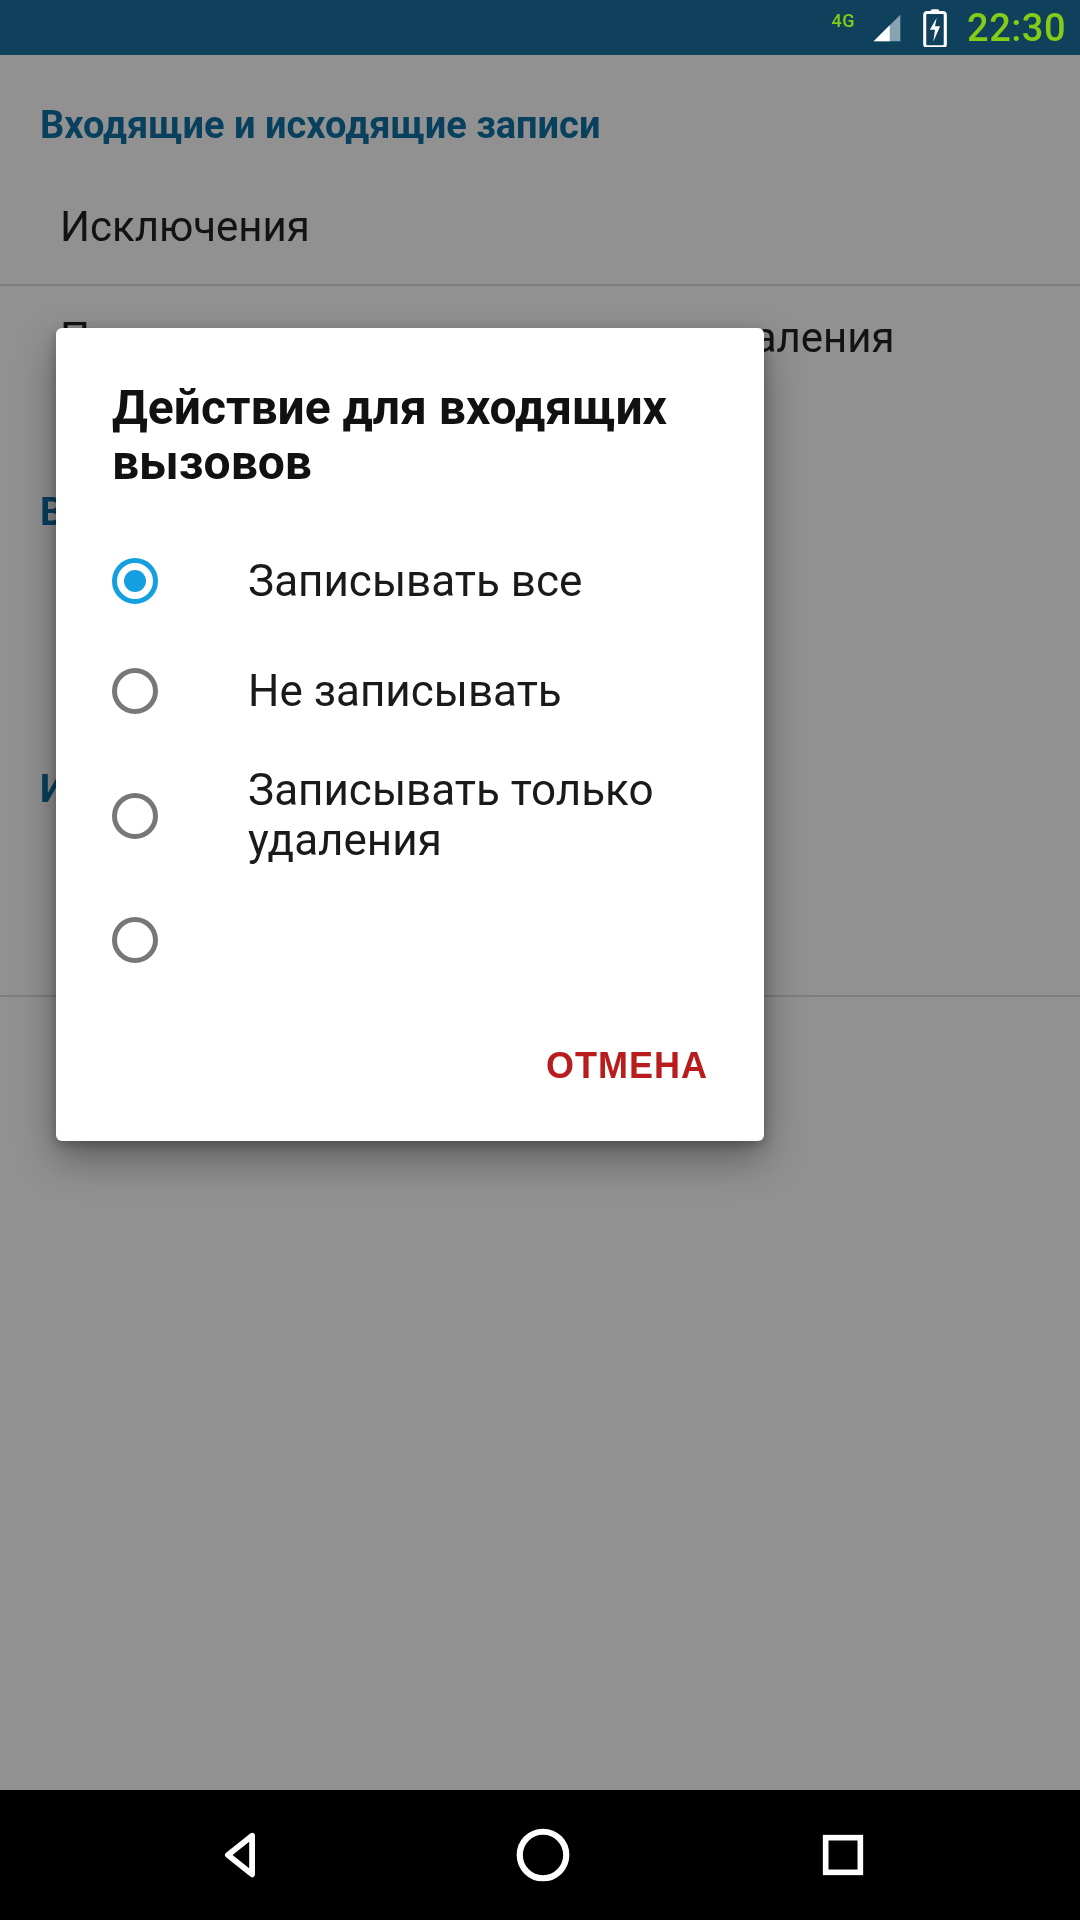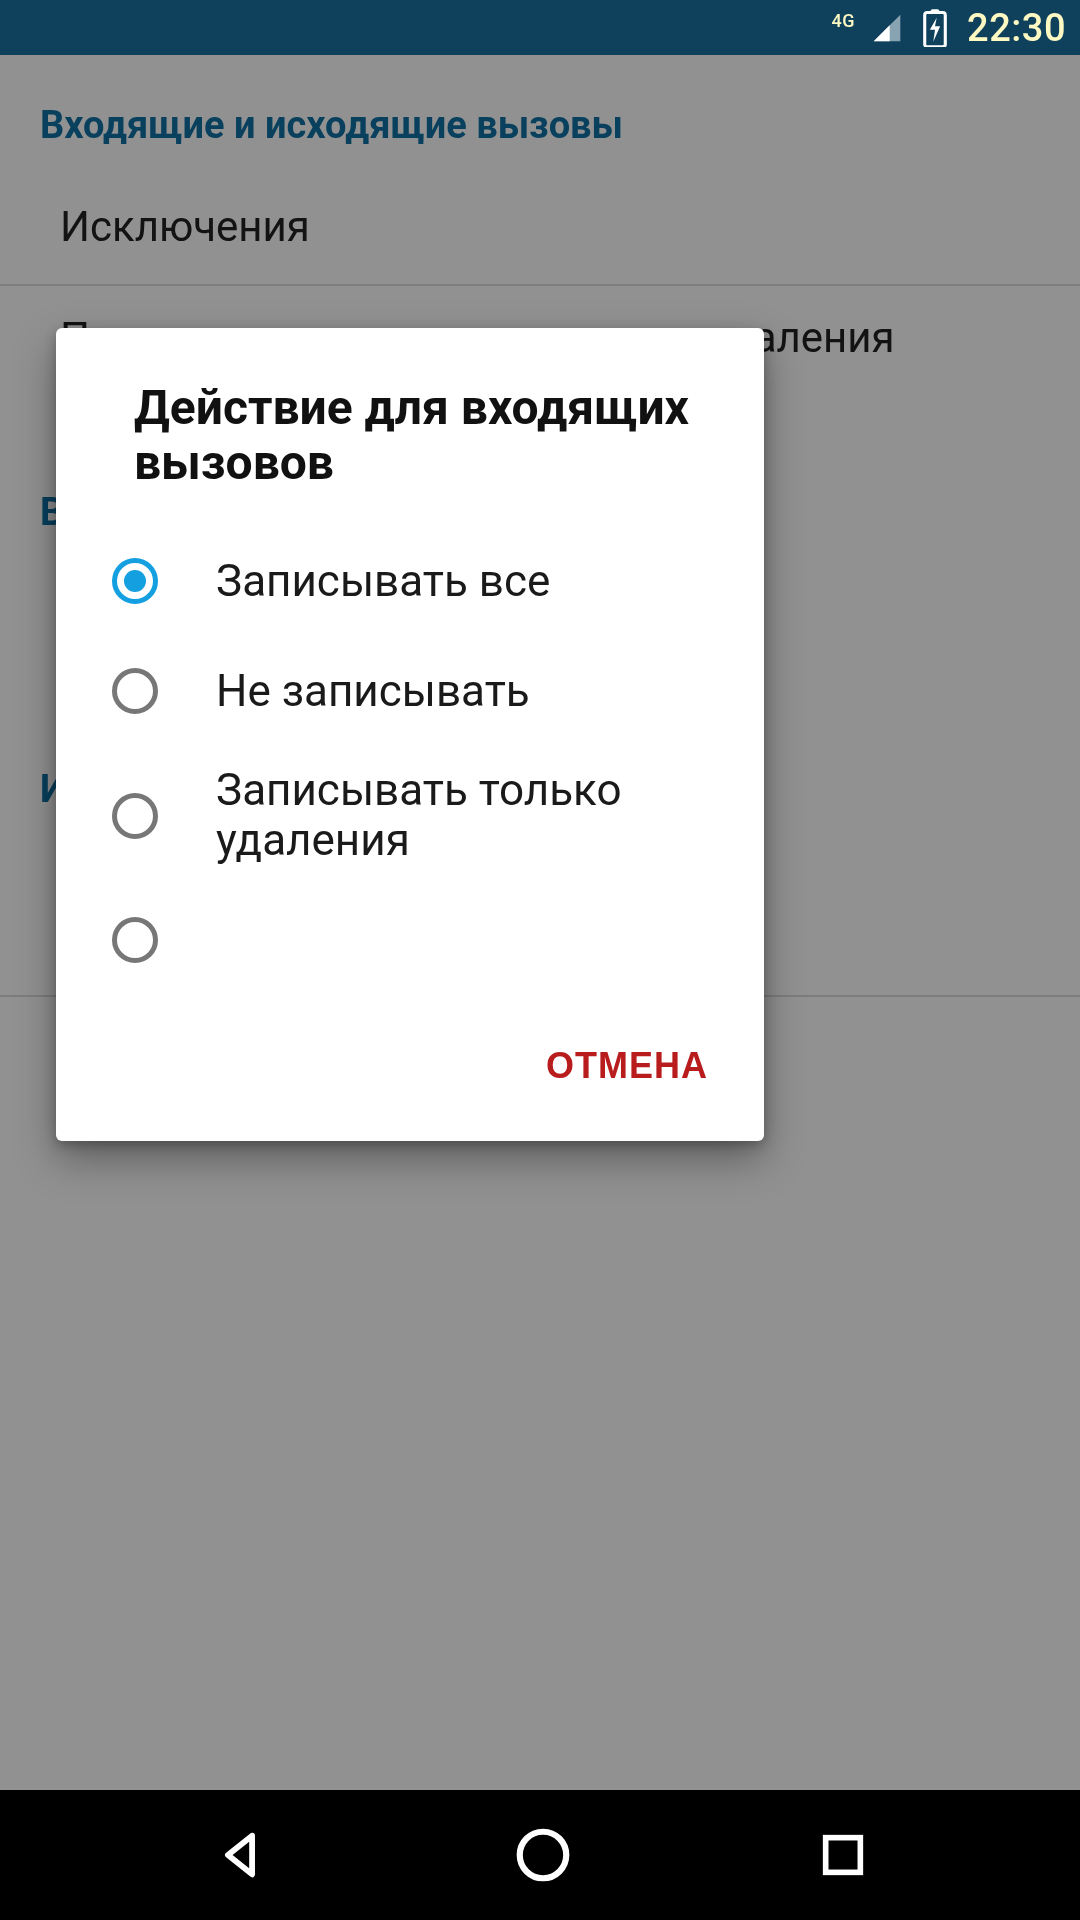--- a/index.html
+++ b/index.html
@@ -7,21 +7,21 @@
   body { background: #fafafa; position: relative; }
 
   
   .status-bar {
     height: 55px;
     background: #0f405c;
     display: flex;
     align-items: center;
     justify-content: flex-end;
     padding: 0 14px;
-    color: #fef9c3;
+    color: #84cc16;
     gap: 20px;
   }
   .status-bar .fourg { font-size: 18px; font-weight: 500; letter-spacing: 0.5px; margin-bottom: 14px; margin-right: -4px; }
   .status-bar .signal-icon svg,
   .status-bar .battery-icon svg { display: block; }
   .status-bar .clock { font-size: 38px; font-weight: 500; letter-spacing: 0.5px; }
 
   
   .settings {
     background: #fafafa;
@@ -57,27 +57,27 @@
     background: #fff;
     border-radius: 6px;
     box-shadow: 0 18px 40px rgba(0,0,0,0.35), 0 4px 12px rgba(0,0,0,0.25);
     padding-bottom: 12px;
   }
   .dialog-title {
     font-size: 48px;
     font-weight: 700;
     color: #111;
     line-height: 1.15;
-    padding: 52px 56px 36px 78px;
+    padding: 52px 56px 36px 56px;
   }
   .options { padding: 0 28px 0 28px; }
   .option {
     display: flex;
     align-items: center;
-    gap: 58px;
+    gap: 90px;
     padding: 20px 4px 20px 28px;
     min-height: 110px;
   }
   .radio {
     width: 46px; height: 46px;
     border-radius: 50%;
     border: 5px solid #777;
     position: relative;
     flex: 0 0 46px;
   }
@@ -143,21 +143,21 @@
     <svg width="24" height="38" viewBox="0 0 14 22">
       <rect x="1" y="2" width="12" height="20" rx="1.5" fill="none" stroke="#fff" stroke-width="1.8"></rect>
       <rect x="4.5" y="0" width="5" height="2.5" rx="1" fill="#fff"></rect>
       <path d="M8 5 L4 12 L7 12 L6 19 L10 10 L7 10 Z" fill="#fff"></path>
     </svg>
   </span>
   <span class="clock">22:30</span>
 </div>
 
 <div class="settings">
-  <div class="section-title">Входящие и исходящие вызовы</div>
+  <div class="section-title">Входящие и исходящие записи</div>
 
   <div class="item">
     <div class="primary">Исключения</div>
   </div>
 
   <div class="divider"></div>
 
   <div class="item">
     <div class="primary">Продолжительность записи для удаления</div>
     <div class="secondary">С</div>

